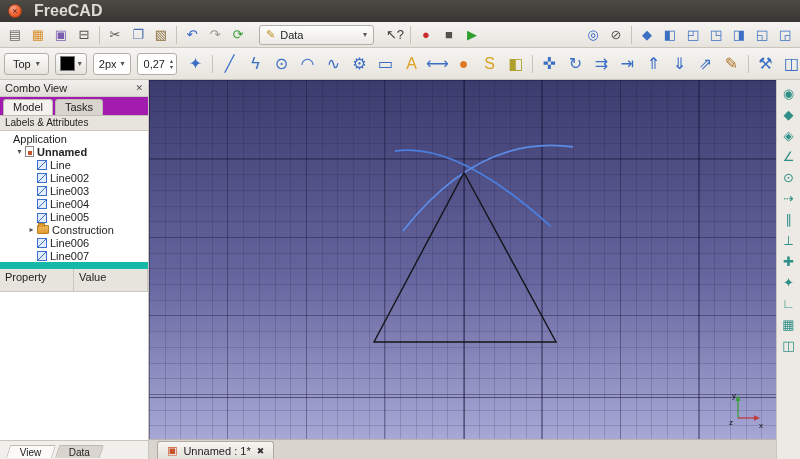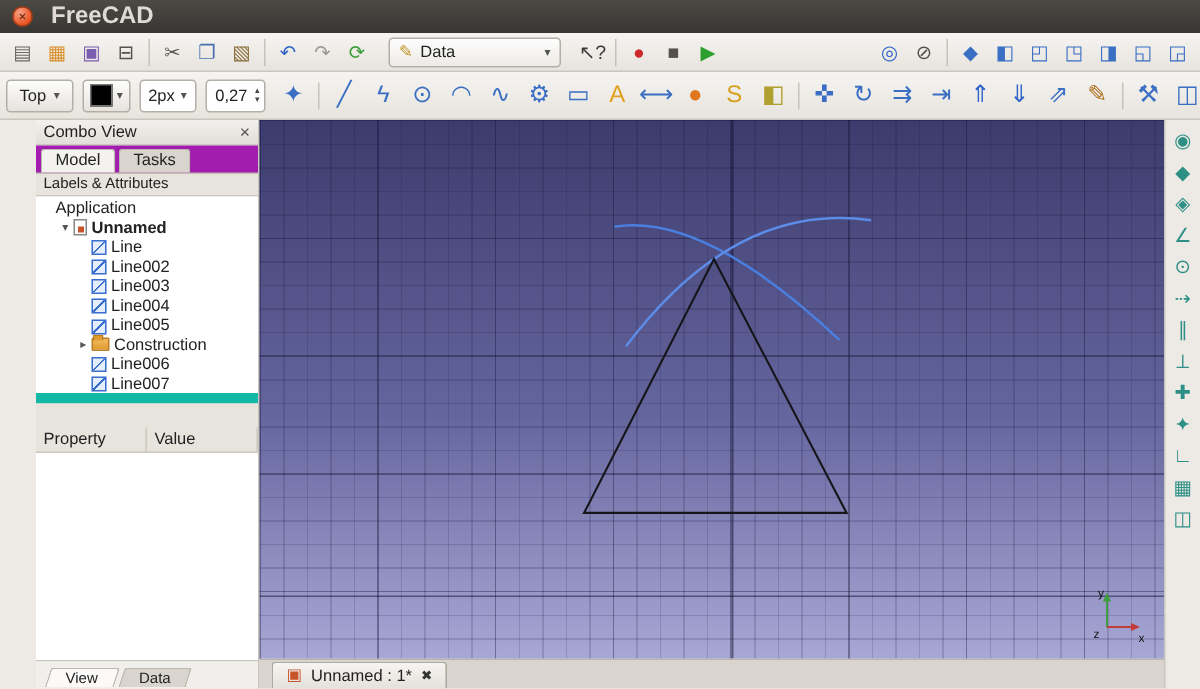--- a/index.html
+++ b/index.html
@@ -34,39 +34,39 @@
   .swatch { width:15px; height:15px; border:1px solid #777; background:#000; }
   .color-btn .arrow { font-size:8px; color:#555; }
   .combo { display:flex; align-items:center; gap:4px; background:#fff; border:1px solid #b3afa6; border-radius:3px; height:22px; padding:0 5px; margin-right:4px; }
   .combo .arrow { font-size:8px; color:#555; }
   .spin { display:flex; align-items:center; border:1px solid #b3afa6; border-radius:3px; height:22px; background:#fff; padding:0 3px 0 6px; margin-right:4px; }
   .spin .arrows { display:flex; flex-direction:column; margin-left:5px; }
   .spin .arrows span { font-size:6px; line-height:6px; color:#444; }
 
   
   .main { flex:1; display:flex; min-height:0; }
-  .left-panel { width:149px; background:#f1efec; border-right:1px solid #c9c5bd; display:flex; flex-direction:column; flex:none;margin-left:24px; }
+  .left-panel { width:149px; background:#f1efec; border-right:1px solid #c9c5bd; display:flex; flex-direction:column; flex:none; }
   .panel-header { height:17px; display:flex; align-items:center; padding:0 5px; background:linear-gradient(#f2f0ed,#e2dfd9); border-bottom:1px solid #ccc8c0; }
   .panel-close { margin-left:auto; font-size:9px; color:#555; }
   .tabs-top { display:flex; height:19px; padding:2px 3px 0; gap:2px; border-bottom:1px solid #c2beb6; background:#a21caf; }
   .tab { padding:1px 9px 0; border:1px solid #bdb9b0; border-bottom:none; border-radius:3px 3px 0 0; background:#d9d5ce; font-size:11px; }
   .tab.active { background:#f4f2ef; }
   .section-header { height:15px; line-height:14px; background:#e7e4de; border-bottom:1px solid #ccc8c0; padding:0 5px; font-size:10px; }
   .tree { height:138px; background:#fff; overflow:hidden; border-bottom:7px solid #14b8a6; padding-top:1px; }
   .tree-row { display:flex; align-items:center; height:13px; white-space:nowrap; }
   .expander { width:11px; font-size:8px; color:#555; text-align:center; flex:none; }
   .ticon { flex:none; margin-right:3px; position:relative; }
   .ticon.line { width:10px; height:10px; border:1px solid #3a6fd0; background:linear-gradient(135deg,transparent 44%,#3a6fd0 44%,#3a6fd0 56%,transparent 56%),#e4edfb; }
   .ticon.folder { width:12px; height:9px; background:linear-gradient(#f3bb63,#e09a2e); border:1px solid #b97f22; border-radius:1px; }
   .ticon.folder::before { content:""; position:absolute; top:-3px; left:0; width:5px; height:3px; background:#e09a2e; border:1px solid #b97f22; border-bottom:none; border-radius:1px 1px 0 0; }
   .ticon.document { width:9px; height:11px; background:#fdfdfd; border:1px solid #888; }
   .ticon.document::after { content:""; position:absolute; right:1px; bottom:1px; width:4px; height:4px; background:#c8542c; }
   .tree-row .lbl { font-size:11px; }
 
-  .prop-header { display:flex; height:33px; background:#e7e4de; border-bottom:1px solid #ccc8c0;align-items:flex-end; }
+  .prop-header { display:flex; height:23px; background:#e7e4de; border-bottom:1px solid #ccc8c0; }
   .prop-col { flex:1; padding:0 5px; line-height:16px; border-right:1px solid #ccc8c0; font-size:11px; }
   .prop-body { flex:1; background:#fff; border-bottom:1px solid #c9c5bd; }
   .bottom-tabs { height:18px; display:flex; align-items:flex-end; padding:0 8px 1px; background:#f1efec; }
   .btab { position:relative; padding:1px 11px 0; font-size:10px; border:1px solid #bdb9b0; border-bottom:none; background:#d9d5ce; transform:skewX(-18deg); border-radius:2px 2px 0 0; margin-right:3px; }
   .btab > span { display:inline-block; transform:skewX(18deg); }
   .btab.active { background:#fbfaf8; }
 
   .center { flex:1; display:flex; flex-direction:column; min-width:0; }
   .viewport { position:relative; flex:1; overflow:hidden; background:
       repeating-linear-gradient(to right, rgba(12,12,45,.26) 0 1px, transparent 1px 78.5px),

